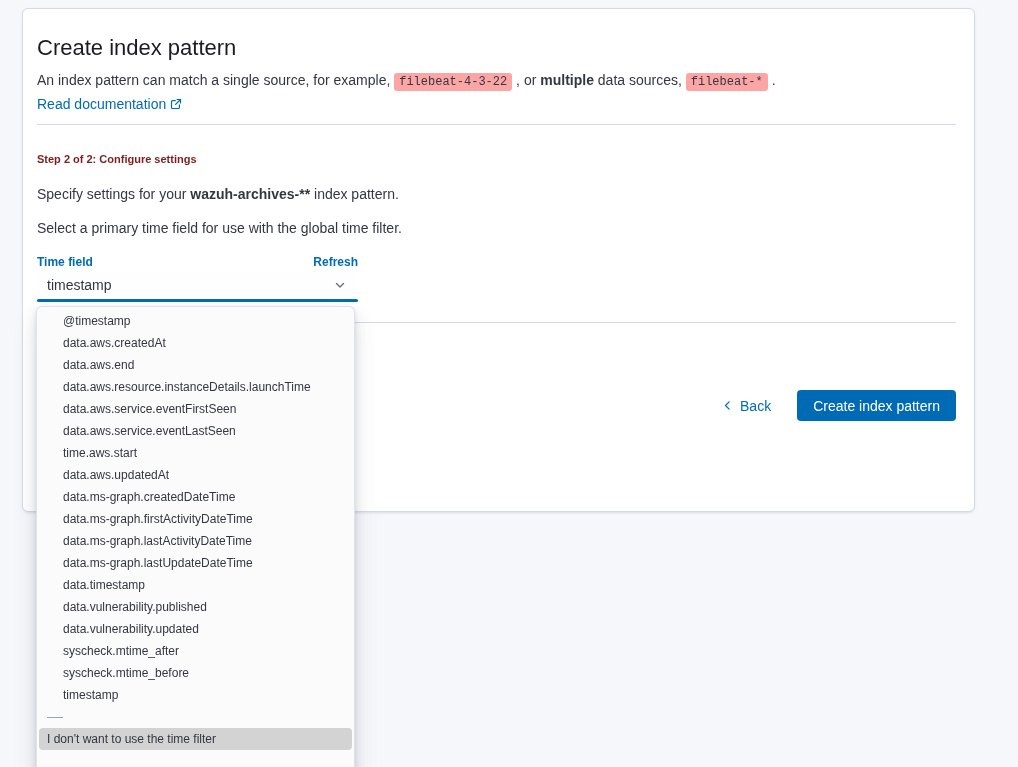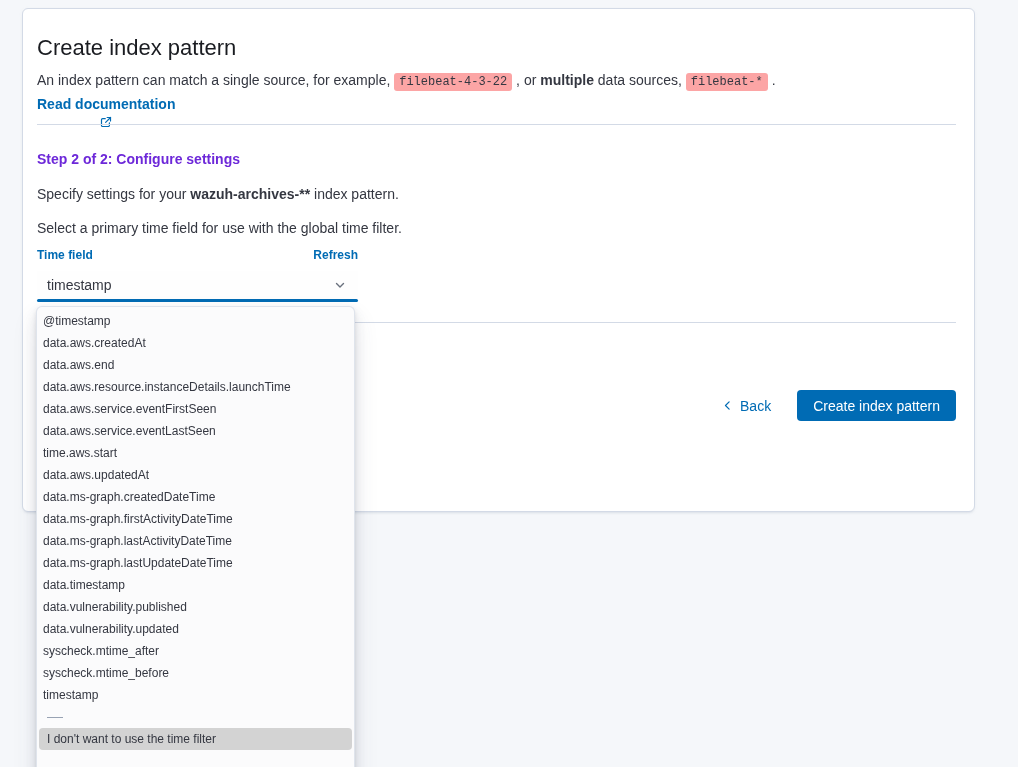--- a/index.html
+++ b/index.html
@@ -36,39 +36,38 @@
     font-size: 12px;
     background: #fca5a5;
     border-radius: 3px;
     padding: 2px 5px;
     color: #343741;
   }
   .bold { font-weight: 700; text-align: right; }
 
   .doc-link {
     position: absolute; left: 14px; top: 87px;
-    font-size: 14px; font-weight: 700; color: #006BB4;
+    font-size: 14px; font-weight: 400; color: #006BB4;
     text-decoration: none;
     display: inline-flex; align-items: center; gap: 4px;
     cursor: pointer;
-    flex-direction: column;
   }
 
   .hr1 { position: absolute; left: 14px; right: 18px; top: 115px; height: 1px; background: #d3dae6; }
   .hr2 { position: absolute; left: 14px; right: 18px; top: 313px; height: 1px; background: #d3dae6; }
 
   .step-heading {
     position: absolute; left: 14px; top: 140px;
-    font-size: 14px; line-height: 20px; font-weight: 700; color: #6d28d9;
+    font-size: 11px; line-height: 20px; font-weight: 700; color: #7f1d1d;
   }
   .specify-line { position: absolute; left: 14px; top: 175px; font-size: 14px; line-height: 20px; }
   .hint-line    { position: absolute; left: 14px; top: 209px; font-size: 14px; line-height: 20px; }
 
   .label-row {
-    position: absolute; left: 14px; top: 238px; width: 321px;
+    position: absolute; left: 14px; top: 245px; width: 321px;
     display: flex; justify-content: space-between; align-items: center;
   }
   .field-label, .refresh-link {
     font-size: 12px; line-height: 16px; font-weight: 700; color: #006BB4;
   }
   .refresh-link { cursor: pointer; text-decoration: none; }
 
   .select-control {
     position: absolute; left: 14px; top: 262px;
     width: 321px; height: 31px;
@@ -114,21 +113,21 @@
     background: #fbfbfc;
     border: 1px solid rgba(211,218,230,.7);
     border-radius: 6px;
     box-shadow: 0 12px 24px rgba(65,78,101,.12), 0 6px 12px rgba(65,78,101,.12), 0 2px 4px rgba(65,78,101,.12);
     padding-top: 3px;
     z-index: 10;
     overflow: hidden;
   }
   .dd-item {
     height: 22px; line-height: 22px;
-    padding: 0 6px;
+    padding: 0 26px;
     font-size: 12px; color: #343741;
     white-space: nowrap; overflow: hidden;
     cursor: pointer;
   }
   .dd-separator {
     height: 22px; display: flex; align-items: center; padding: 0 10px;
   }
   .dd-separator .sep-line { width: 16px; height: 1px; background: #98a2b3; }
   .dd-item.highlighted {
     margin: 0 2px; padding: 0 8px;

